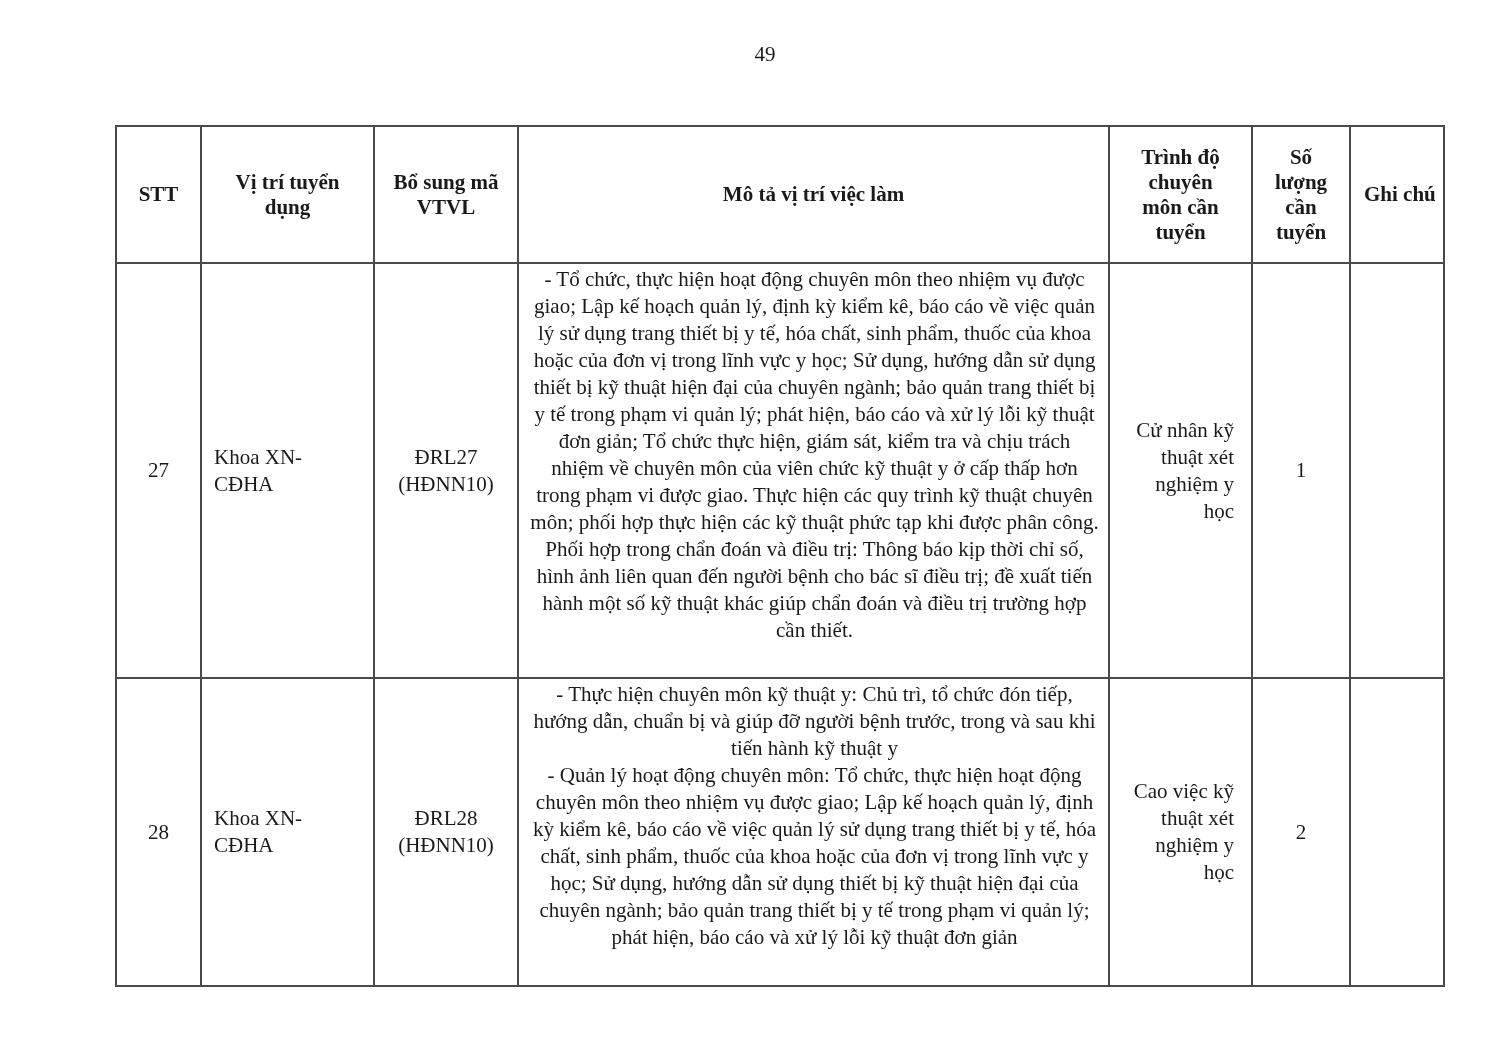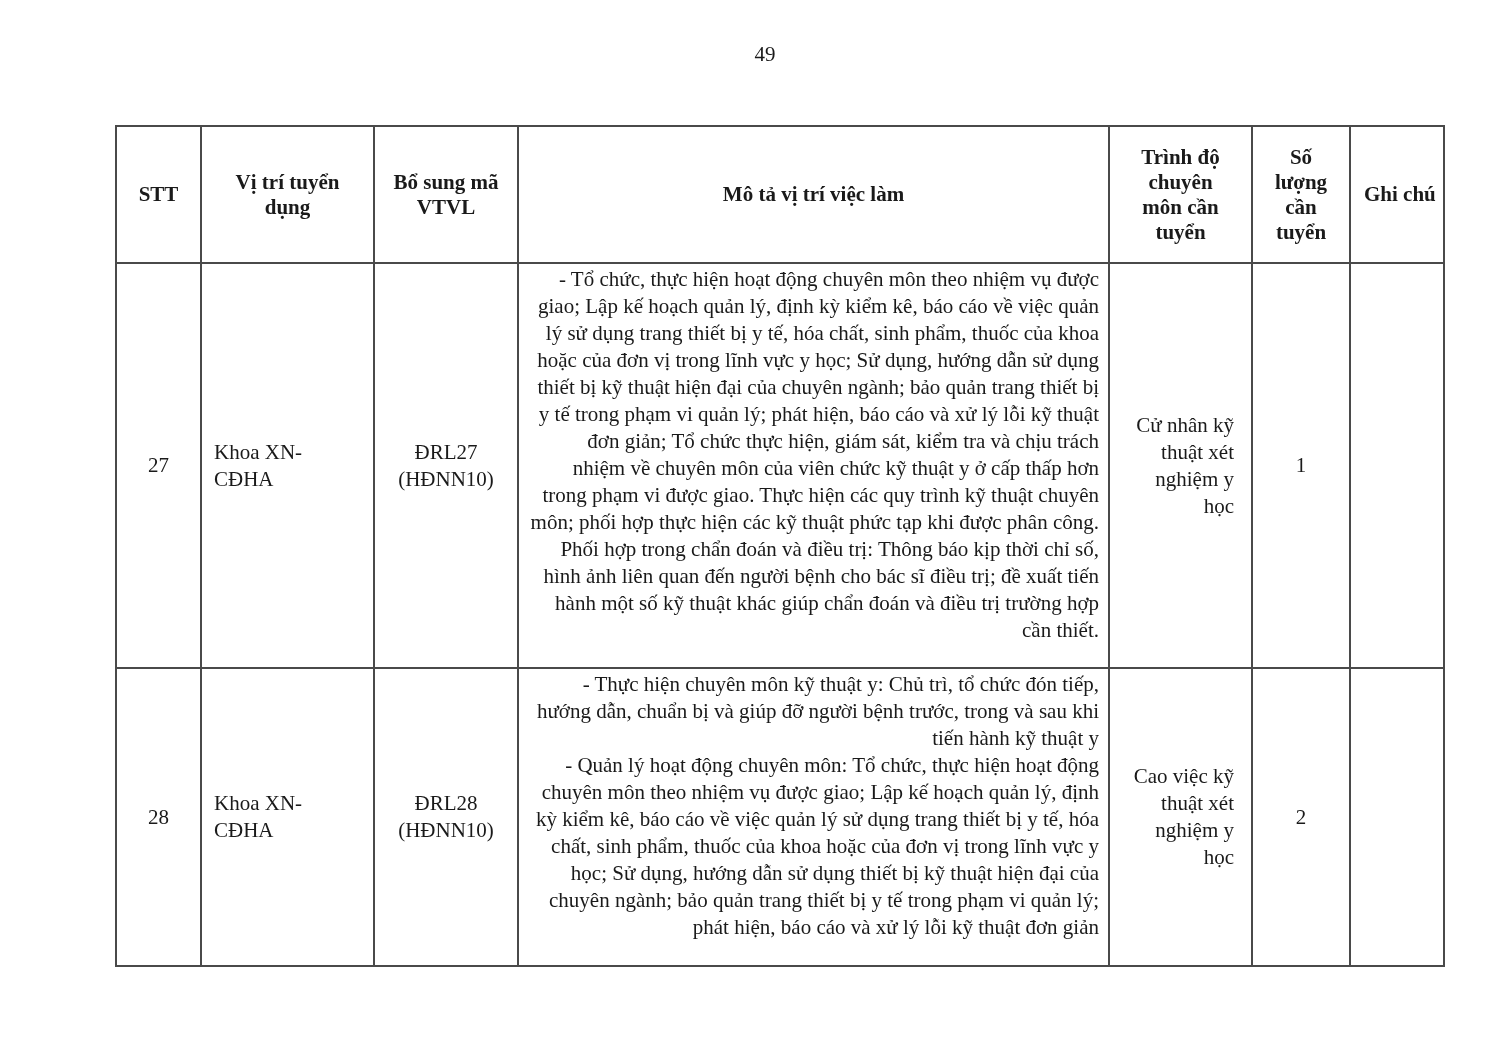--- a/index.html
+++ b/index.html
@@ -81,23 +81,23 @@
     padding: 0 32px 0 12px;
     line-height: 27px;
   }
   td.cell-code {
     text-align: center;
     vertical-align: middle;
     line-height: 27px;
     white-space: pre-line;
   }
   td.cell-desc {
-    text-align: right;
+    text-align: center;
     vertical-align: top;
-    padding: 2px 9px 0 11px;
+    padding: 2px 9px 10px 11px;
     line-height: 27px;
     white-space: pre-line;
   }
   td.cell-qual {
     text-align: right;
     vertical-align: middle;
     padding: 0 17px;
     line-height: 27px;
   }
   td.cell-qty {

